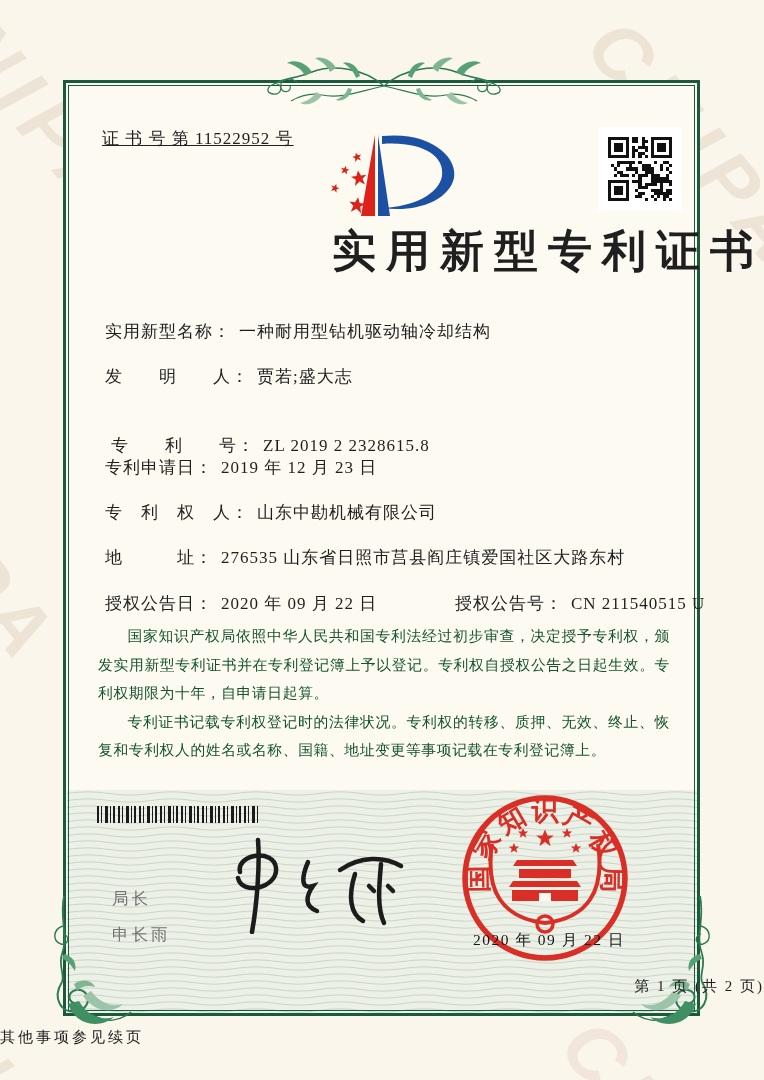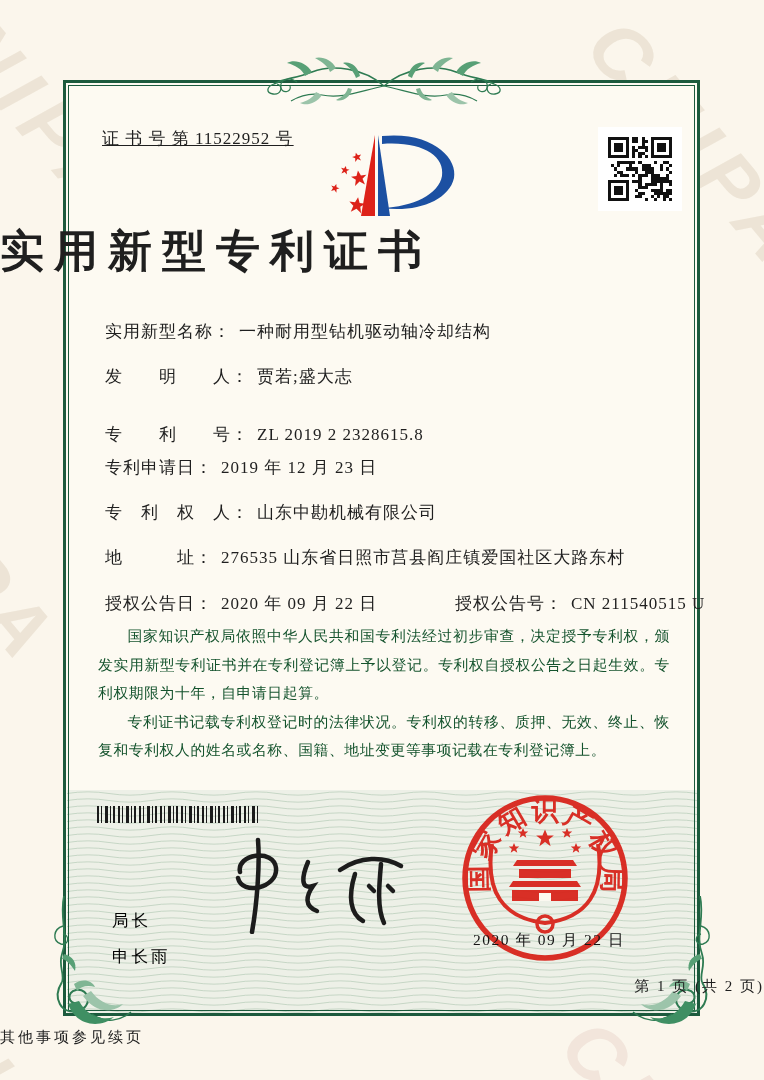--- a/index.html
+++ b/index.html
@@ -38,43 +38,43 @@
   .orn-top{position:absolute; left:264px; top:56px; z-index:4;}
   .orn-corner{position:absolute; z-index:4;}
   .orn-bl{left:48px; top:896px;}
   .orn-br{left:624px; top:896px; transform:scaleX(-1);}
   
   .cert-no{position:absolute; left:102px; top:127px; font-size:17px; letter-spacing:1px; z-index:5;text-decoration:underline;}
   .logo{position:absolute; left:316px; top:128px; z-index:5;}
   .qr{position:absolute; left:598px; top:127px; width:84px; height:84px; background:#fff;
       display:flex; align-items:center; justify-content:center; z-index:5;}
   .title{
-    position:absolute; left:0; right:0; top:222px; margin:0; text-align:left;
+    position:absolute; left:0; right:0; top:222px; margin:0; text-align:right;
     font-size:44px; font-weight:700; letter-spacing:10px; z-index:5;
   }
   
   .row{position:absolute; left:105px; font-size:17px; letter-spacing:1px; white-space:nowrap; z-index:5;}
   .row .lbl{margin-right:8px;}
-  .r0{top:320px;} .r1{top:365px;} .r2{top:423px;} .r3{top:456px;}
+  .r0{top:320px;} .r1{top:365px;} .r2{top:434px;margin-left:6px;} .r3{top:456px;}
   .r4{top:501px;} .r5{top:546px;} .r6{top:592px;text-align:right;}
   .grant-no{position:absolute; left:350px; top:0;}
   
   .body-text{position:absolute; left:98px; top:622px; width:572px; z-index:5;}
   .body-text p{margin:0; font-size:14.8px; line-height:28.5px; letter-spacing:0.6px;
     text-indent:2em; text-align:justify; color:#14532d;}
   
   .barcode{
     position:absolute; left:97px; top:806px; width:162px; height:17px; z-index:5;
     background:repeating-linear-gradient(90deg,
       #1b1b1b 0 2px, transparent 2px 4px, #1b1b1b 4px 5px, transparent 5px 8px,
       #1b1b1b 8px 11px, transparent 11px 13px, #1b1b1b 13px 14px, transparent 14px 16px,
       #1b1b1b 16px 18px, transparent 18px 21px);
   }
-  .director{position:absolute; left:112px; top:910px; z-index:5;
-    font-family:"Liberation Sans","DejaVu Sans",sans-serif; font-size:16.5px; letter-spacing:3px; color:#000000;}
+  .director{position:absolute; left:112px; top:888px; z-index:5;
+    font-family:"Liberation Sans","DejaVu Sans",sans-serif; font-size:16.5px; letter-spacing:3px; color:#737373;}
   .director div{margin-bottom:14px;}
   .signature{position:absolute; left:222px; top:834px; z-index:6;}
   .seal{position:absolute; left:450px; top:786px; z-index:6; opacity:0.95;}
   .seal-date{position:absolute; left:473px; top:930px; z-index:7; font-size:15.5px;
     letter-spacing:1.5px; color:#161616; white-space:nowrap;}
   .page-num{position:absolute; left:0; right:0; top:977px; text-align:right;
     font-size:15px; letter-spacing:2px; z-index:5;}
   .continuation{position:absolute; left:0; right:0; top:1028px; 
     font-size:15px; letter-spacing:3px; z-index:5; color:#222;}
 </style>

